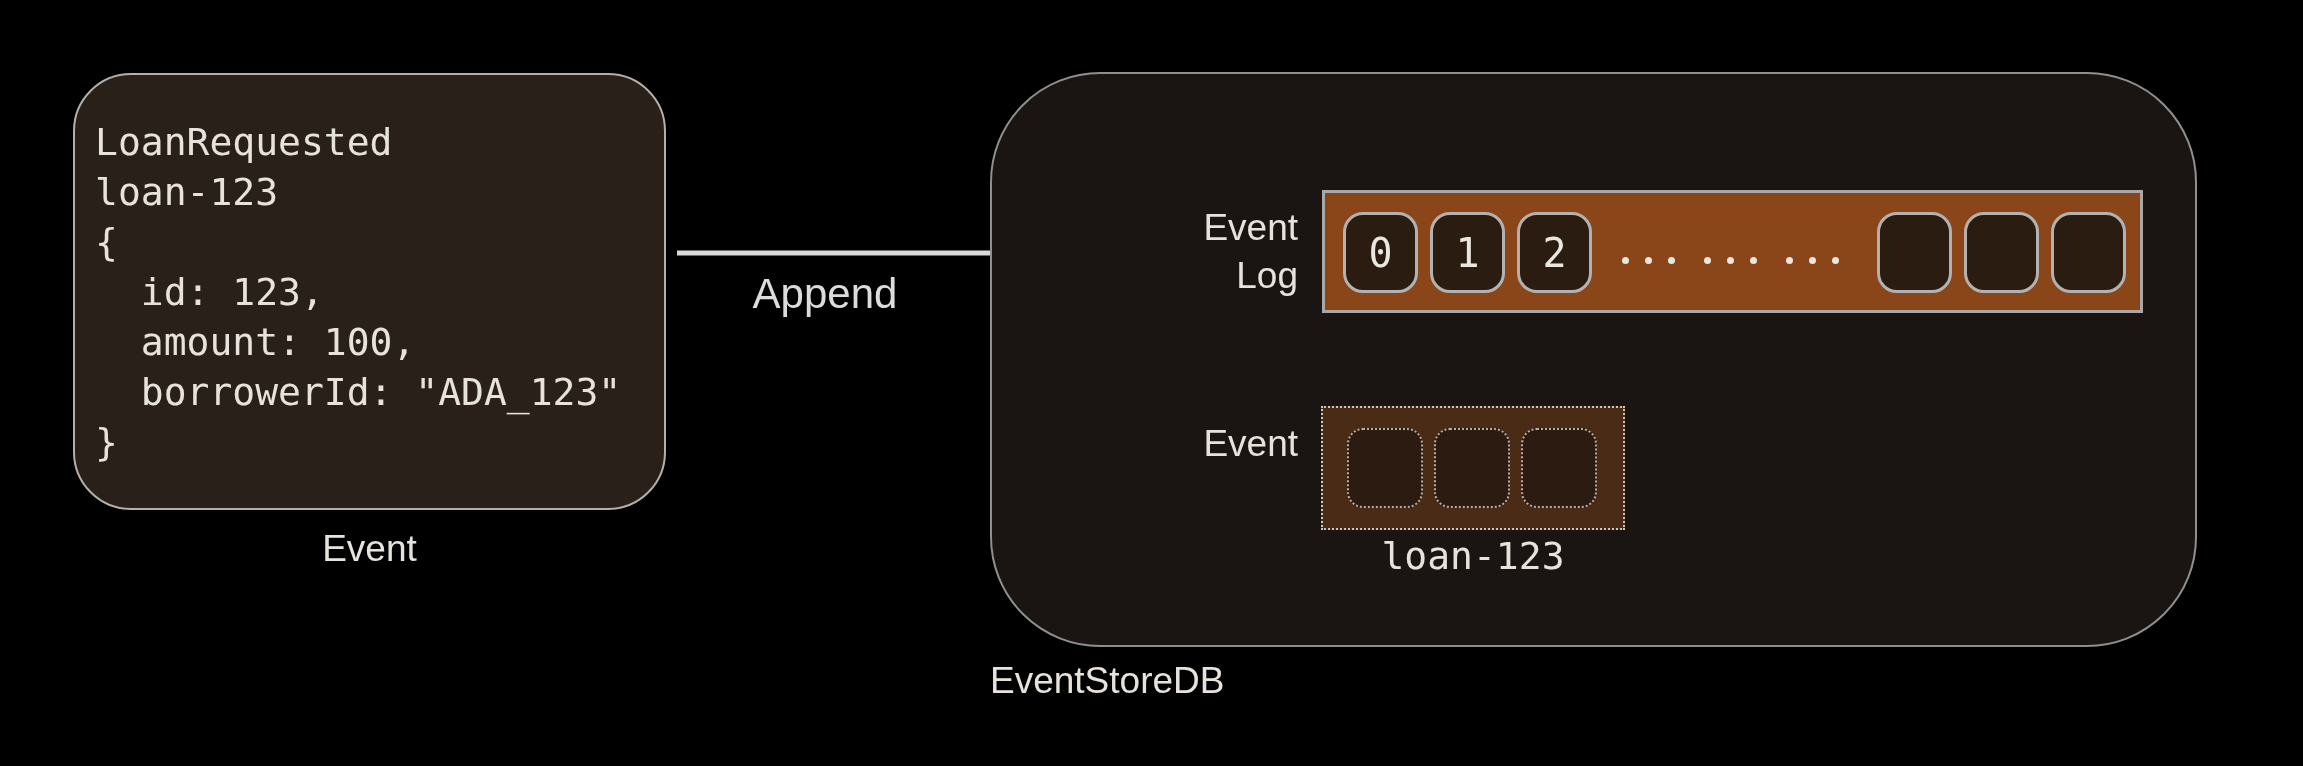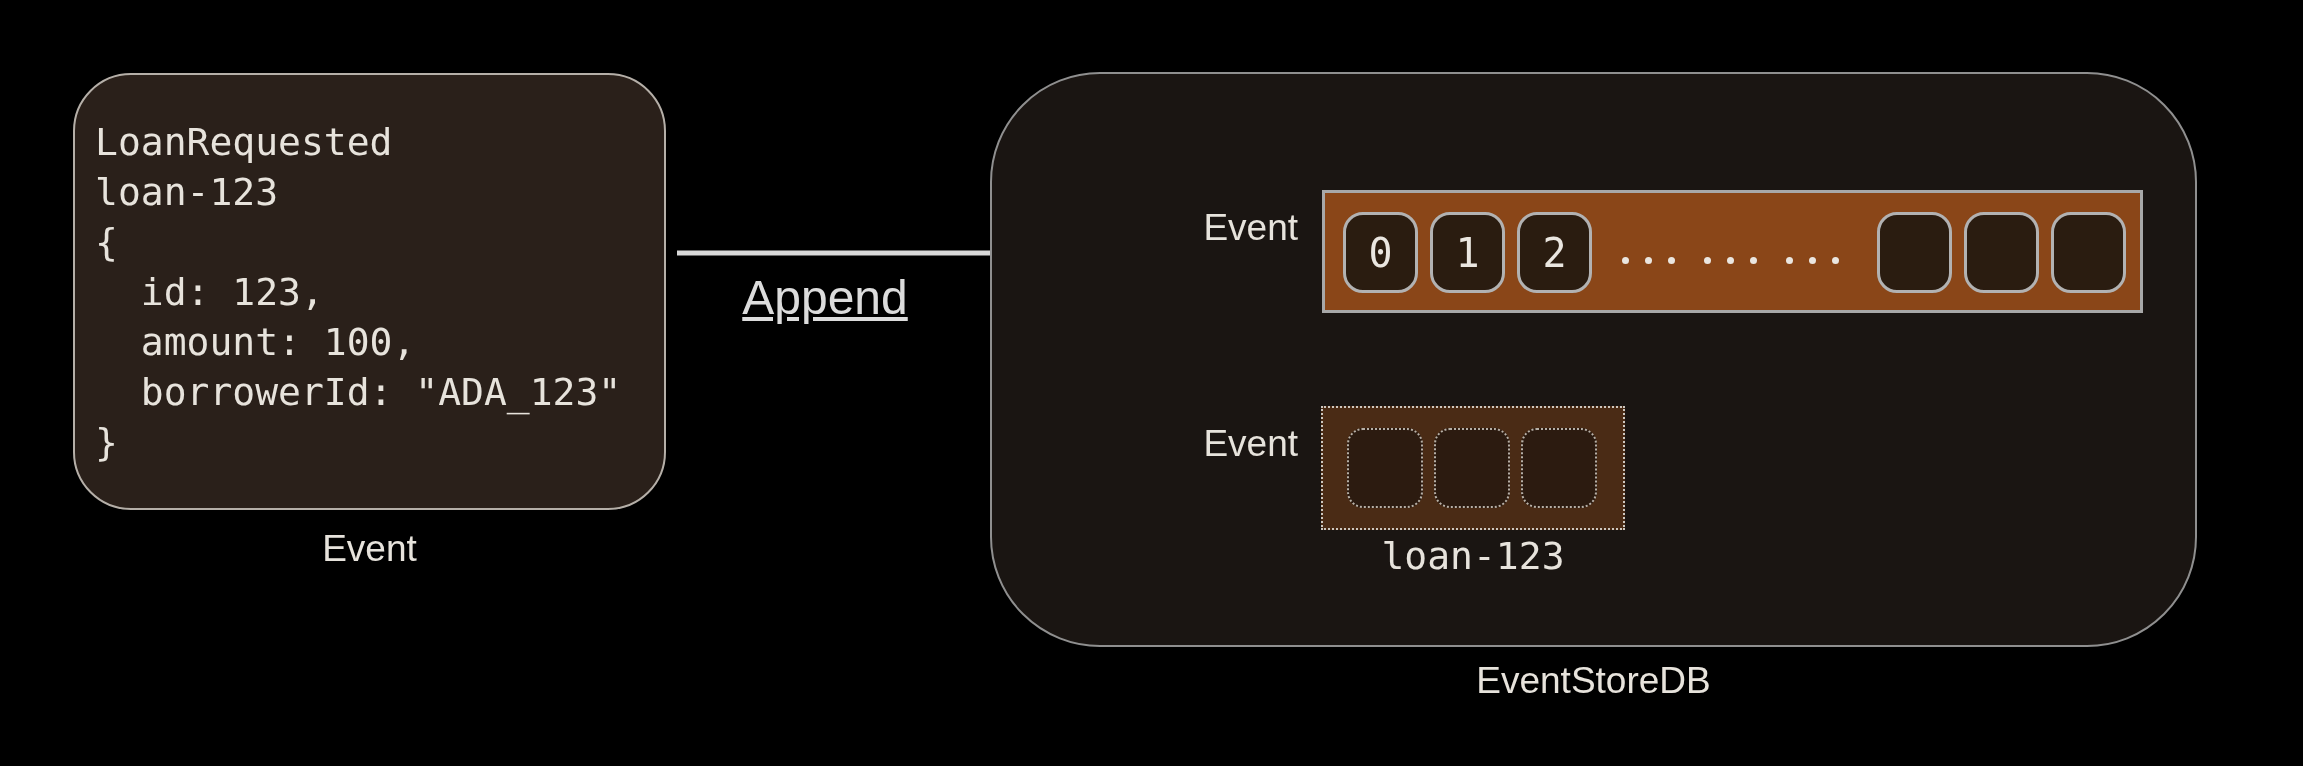--- a/index.html
+++ b/index.html
@@ -39,33 +39,33 @@
   }
   .event-caption{
     position:absolute;left:73px;top:528px;width:593px;
     text-align:center;font-size:37px;color:var(--text);
   }
 
   
   .arrows{position:absolute;left:0;top:0;width:2303px;height:766px;pointer-events:none;}
   .append-label{
     position:absolute;left:675px;top:270px;width:300px;
-    text-align:center;font-size:48px;color:#dcdcdc;text-decoration:underline;
+    text-align:center;font-size:42px;color:#dcdcdc;
   }
 
   
   .store{
     position:absolute;left:990px;top:72px;width:1207px;height:575px;
     background:var(--store-fill);
     border:2px solid var(--store-border);
     border-radius:110px;box-sizing:border-box;
   }
   .store-caption{
     position:absolute;left:990px;top:660px;width:1207px;
-    text-align:center;font-size:37px;color:var(--text);
+    font-size:37px;color:var(--text);
   }
   .side-label{
     position:absolute;text-align:right;
     font-size:37px;line-height:48px;color:var(--text);
   }
   .log-label{left:88px;top:130px;width:218px;}
   .stream-label{left:68px;top:346px;width:238px;}
 
   
   .log-bar{
@@ -128,20 +128,21 @@
     <path d="M 1046 253 Q 1062 253 1062 269 L 1062 449 Q 1062 467 1078 467 L 1127 467" stroke="#d9d9d9" stroke-width="5" fill="none"></path>
     <polygon points="1124,235 1158,253 1124,271 1133,253" fill="#d9d9d9"></polygon>
     <polygon points="1124,449 1158,467 1124,485 1133,467" fill="#d9d9d9"></polygon>
   </svg>
   <div class="append-label">Append</div>
 
   <div class="store">
 
     <div class="side-label log-label">
       <div>Event</div>
+      <div>Log</div>
     </div>
 
     <div class="log-bar">
       <div class="log-cells-left">
           <div class="log-cell">0</div>
           <div class="log-cell">1</div>
           <div class="log-cell">2</div>
         </div>
       <div class="log-dots">
           <div class="dot-group">

